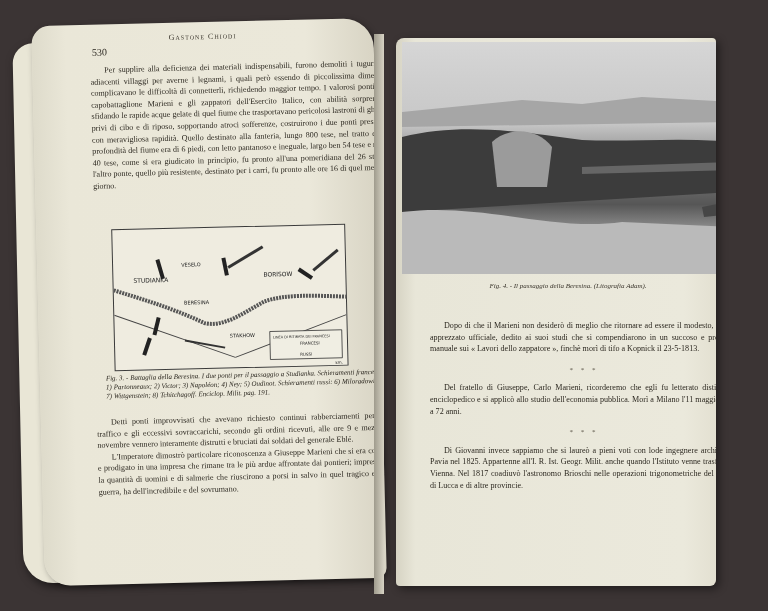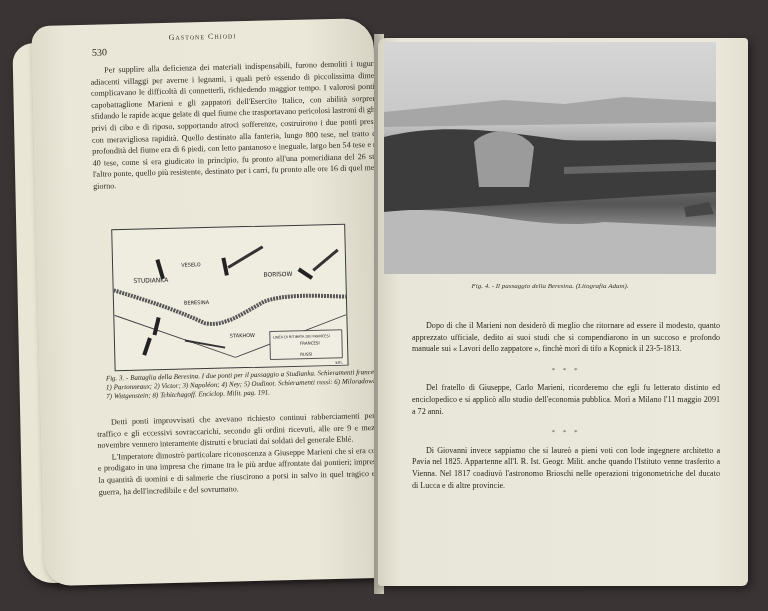--- a/index.html
+++ b/index.html
@@ -19,21 +19,21 @@
     .page-left {
       position: absolute; left: 38px; top: 22px; width: 342px; height: 560px;
       background: linear-gradient(90deg, #dedbcb 0%, #eae7d8 10%, #ebe8da 80%, #d8d4c4 100%);
       border-radius: 18px 30px 10px 26px;
       transform: rotate(-1.4deg);
       transform-origin: 50% 50%;
       box-shadow: 2px 2px 6px rgba(0,0,0,0.35);
       overflow: hidden;
     }
     .page-right {
-      position: absolute; left: 378px; top: 38px; width: 370px; height: 548px;
+      position: absolute; left: 396px; top: 38px; width: 320px; height: 548px;
       background: linear-gradient(90deg, #d6d3c3 0%, #e8e6d8 6%, #ebe9dc 90%, #e3e0d1 100%);
       border-radius: 8px 4px 6px 4px;
       box-shadow: 3px 3px 8px rgba(0,0,0,0.45);
       overflow: hidden;
     }
     .gutter {
       position: absolute; left: 374px; top: 34px; width: 10px; height: 560px;
       background: linear-gradient(90deg, #9f9b8d, #d7d3c4);
     }
     .runhead {

